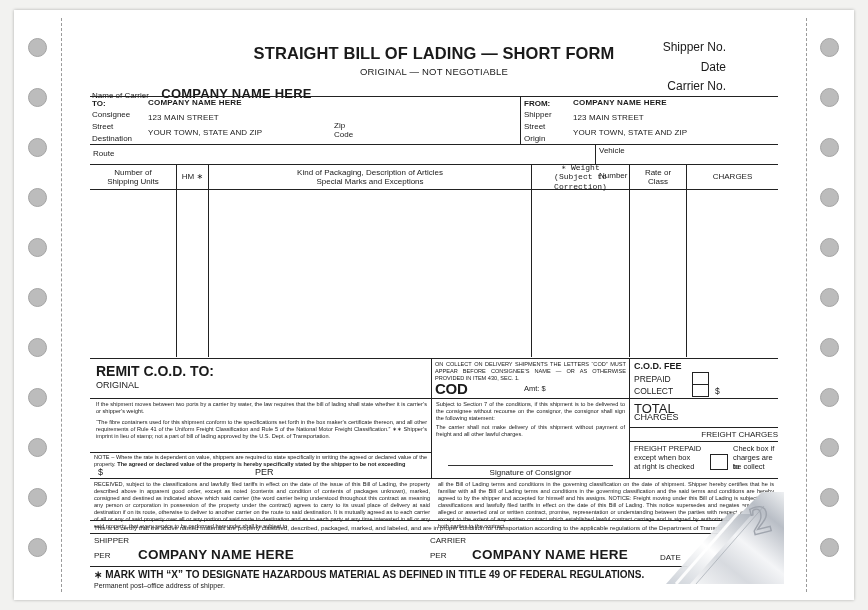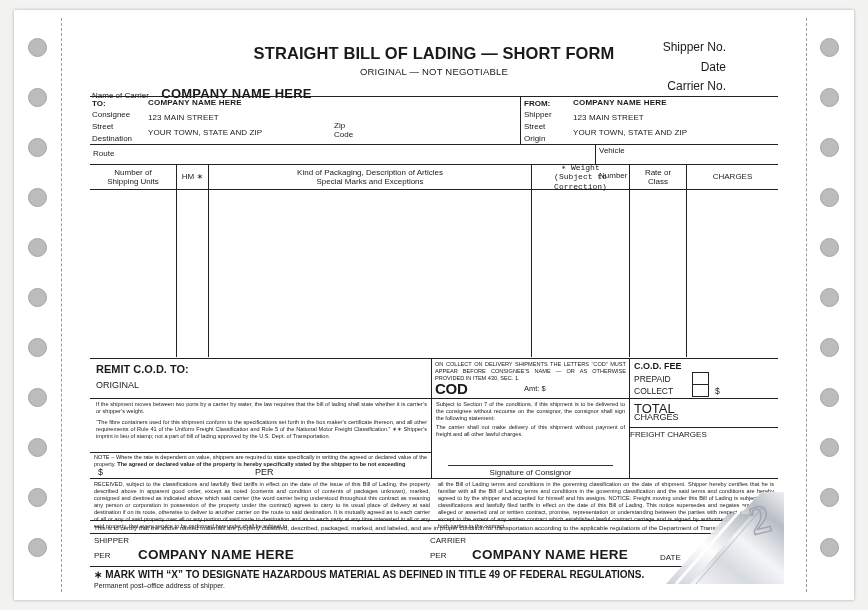--- a/index.html
+++ b/index.html
@@ -274,21 +274,21 @@
         <div class="col b" style="left:86px;width:32px;"></div>
         <div class="col b" style="left:118px;width:323px;"></div>
         <div class="col b" style="left:441px;width:98px;"></div>
         <div class="col b" style="left:539px;width:57px;"></div>
         <div class="col b" style="left:596px;width:92px;"></div>
       </div>
     </div>
 
     <div id="codstrip">
       <div class="cl">
-        <div class="stub" style="left:6px;top:4px;font-size:11px;font-weight:bold;">REMIT C.O.D. TO:</div>
+        <div class="stub" style="left:6px;top:4px;font-size:14px;font-weight:bold;">REMIT C.O.D. TO:</div>
         <div class="stub" style="left:6px;top:21px;font-size:9px;">ORIGINAL</div>
       </div>
 
       <div class="cm">
         <div class="tiny" style="padding:2px 3px 0 3px;text-align:justify;">ON COLLECT ON DELIVERY SHIPMENTS THE LETTERS “COD” MUST APPEAR BEFORE CONSIGNEE’S NAME — OR AS OTHERWISE PROVIDED IN ITEM 430, SEC. 1.</div>
         <div style="position:absolute;left:3px;bottom:1px;" class="cod-word">COD</div>
         <div style="position:absolute;left:92px;bottom:5px;font-size:7.5px;">Amt:  $</div>
       </div>
 
       <div class="cr">
@@ -322,21 +322,30 @@
           <div class="sigline"></div>
           <div style="text-align:center;font-size:8px;">Signature of Consignor</div>
         </div>
       </div>
 
       <div class="cr">
         <div style="height:28px;position:relative;">
           <div class="stub" style="left:4px;top:2px;font-size:13px;">TOTAL</div>
           <div class="stub" style="left:4px;top:13px;font-size:9px;">CHARGES</div>
         </div>
-        <div style="height:14px;border-top:1.1px solid #222;text-align:left;font-size:8px;padding-top:2px;">FREIGHT CHARGES</div>
+        <div style="height:14px;border-top:1.1px solid #222;text-align:right;font-size:8px;padding-top:2px;">FREIGHT CHARGES</div>
+        <div style="position:relative;height:36px;border-top:1.1px solid #222;">
+          <div class="stub" style="left:4px;top:2px;font-size:7.5px;">FREIGHT PREPAID</div>
+          <div class="stub" style="left:4px;top:11px;font-size:7.5px;">except when box</div>
+          <div class="stub" style="left:4px;top:20px;font-size:7.5px;">at right is checked</div>
+          <div class="chk" style="position:absolute;left:80px;top:12px;width:18px;height:16px;"></div>
+          <div class="stub" style="left:103px;top:2px;font-size:7.5px;">Check box if</div>
+          <div class="stub" style="left:103px;top:11px;font-size:7.5px;">charges are to</div>
+          <div class="stub" style="left:103px;top:20px;font-size:7.5px;">be collect</div>
+        </div>
       </div>
     </div>
 
     <div id="rcv">
       <div class="half tiny" style="left:0;text-align:justify;">RECEIVED, subject to the classifications and lawfully filed tariffs in effect on the date of the issue of this Bill of Lading, the property described above in apparent good order, except as noted (contents and condition of contents of packages unknown), marked, consigned and destined as indicated above which said carrier (the word carrier being understood throughout this contract as meaning any person or corporation in possession of the property under the contract) agrees to carry to its usual place of delivery at said destination if on its route, otherwise to deliver to another carrier on the route to said destination. It is mutually agreed as to each carrier of all or any of said property over all or any portion of said route to destination and as to each party at any time interested in all or any said property, that every service to be performed hereunder shall be subject to</div>
       <div class="half r tiny" style="text-align:justify;">all the Bill of Lading terms and conditions in the governing classification on the date of shipment. Shipper hereby certifies that he is familiar with all the Bill of Lading terms and conditions in the governing classification and the said terms and conditions are hereby agreed to by the shipper and accepted for himself and his assigns.  NOTICE: Freight moving under this Bill of Lading is subject to the classifications and lawfully filed tariffs in effect on the date of this Bill of Lading. This notice supersedes and negates any claimed, alleged or asserted oral or written contract, promise, representation or understanding between the parties with respect to this freight, except to the extent of any written contract which established lawful contract carriage and is signed by authorized representatives of both parties to the contract.</div>
     </div>
 
     <div id="cert" class="tiny6">This is to certify that the above named materials are properly classified, described, packaged, marked, and labeled, and are in proper condition for transportation according to the applicable regulations of the Department of Transportation.</div>
 

